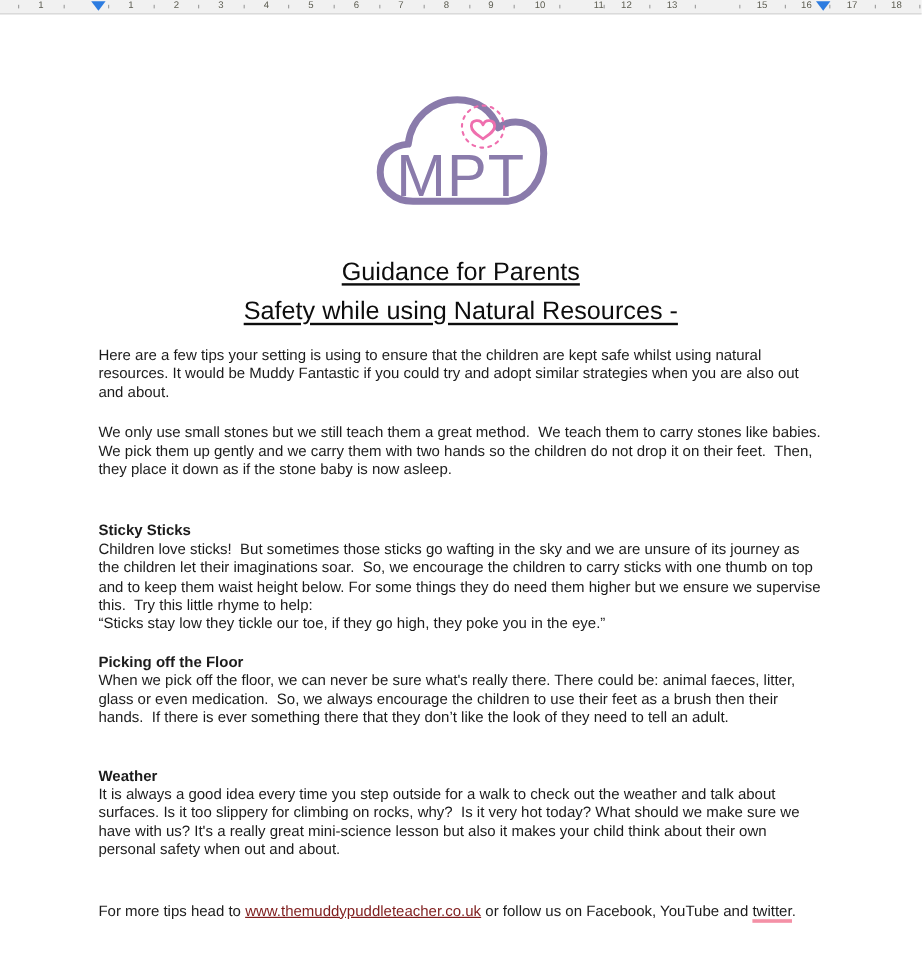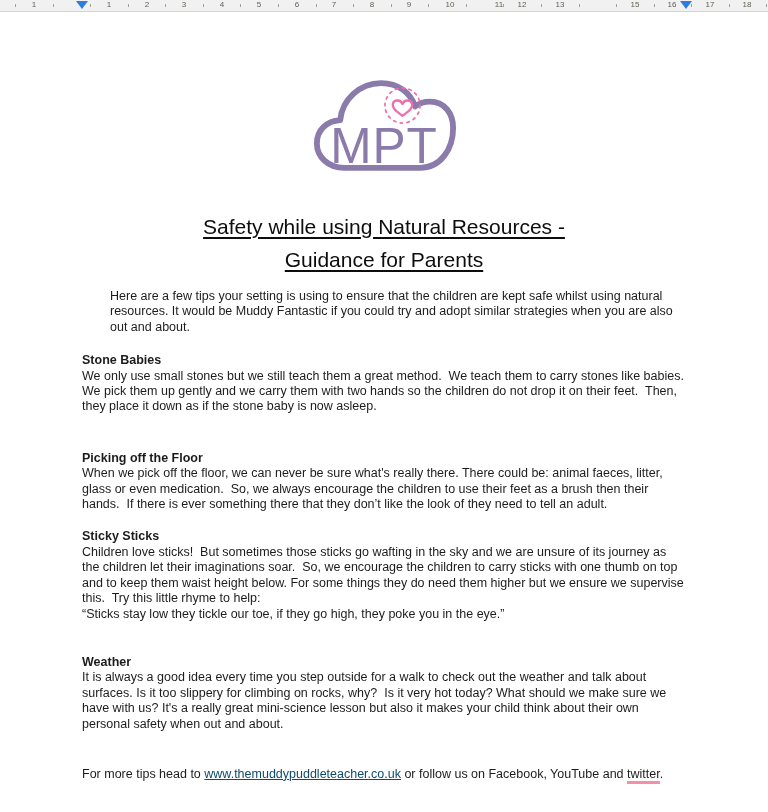--- a/index.html
+++ b/index.html
@@ -23,28 +23,28 @@
     position:absolute;top:1px;width:0;height:0;
     border-left:6px solid transparent;border-right:6px solid transparent;
     border-top:8px solid #2d7ce0;transform:translateX(-50%);cursor:col-resize;
   }
   
   .page{padding:0 82px 0 82px;}
   .logo{display:block;margin:56px auto 0 auto;}
   .doc-title{margin-top:30px;text-align:center;font-size:21px;line-height:33px;color:#0d0d0d;}
   .doc-title .tline{text-decoration:underline;text-decoration-thickness:1.5px;text-underline-offset:3px;}
   .body-text{font-size:12.5px;line-height:15.4px;white-space:pre-wrap;margin:0;}
-  .intro{margin-top:13px;margin-left:28px;}
+  .intro{margin-top:13px;}
   .section-head{font-weight:bold;font-size:12.5px;line-height:15.4px;margin:0;}
   #sections .section:nth-child(1){margin-top:18px;}
   #sections .section:nth-child(2){margin-top:36px;}
   #sections .section:nth-child(3){margin-top:17px;}
   #sections .section:nth-child(4){margin-top:33px;}
   .footer{margin-top:35px;font-size:12.5px;line-height:15.4px;}
-  .footer a{color:#0c4a6e;text-decoration:underline;}
+  .footer a{color:#7f1d1d;text-decoration:underline;}
   .spell-error{border-bottom:3px solid #f490a6;}
 </style>
 </head>
 <body>
 
 <div class="ruler" id="ruler">
     <span class="ruler-num" style="left: 34px;">1</span>
     <span class="ruler-num" style="left: 109px;">1</span>
     <span class="ruler-num" style="left: 147px;">2</span>
     <span class="ruler-num" style="left: 184px;">3</span>
@@ -101,39 +101,38 @@
              C 146 82 133 101 112 101
              Z" fill="#ffffff" stroke="#8a7bab" stroke-width="6" stroke-linejoin="round"></path>
     <g transform="translate(94,37)">
       <circle r="18" fill="none" stroke="#ef6fae" stroke-width="1.8" stroke-dasharray="2.5 4.5" stroke-linecap="round"></circle>
       <path d="M 0 -1.5 C -2 -7 -10 -6 -10 -0.5 C -10 4.5 -4 7.5 0 10.5 C 4 7.5 10 4.5 10 -0.5 C 10 -6 2 -7 0 -1.5 Z" fill="none" stroke="#ef6fae" stroke-width="2.4" stroke-linejoin="round" stroke-linecap="round"></path>
     </g>
     <text x="75" y="96" text-anchor="middle" font-family="Liberation Sans, sans-serif" font-size="51" letter-spacing="1" fill="#8a7bab">MPT</text>
   </svg>
 
   <div class="doc-title">
+    <div class="tline">Guidance for Parents</div>
     <div class="tline">Safety while using Natural Resources -</div>
-    <div class="tline">Guidance for Parents</div>
   </div>
 
   <p class="body-text intro">Here are a few tips your setting is using to ensure that the children are kept safe whilst using natural resources. It would be Muddy Fantastic if you could try and adopt similar strategies when you are also out and about.</p>
 
   <div id="sections">
       <div class="section">
-        <p class="section-head">Stone Babies</p>
         <p class="body-text">We only use small stones but we still teach them a great method.  We teach them to carry stones like babies. We pick them up gently and we carry them with two hands so the children do not drop it on their feet.  Then, they place it down as if the stone baby is now asleep.</p>
-      </div>
-      <div class="section">
-        <p class="section-head">Picking off the Floor</p>
-        <p class="body-text">When we pick off the floor, we can never be sure what's really there. There could be: animal faeces, litter, glass or even medication.  So, we always encourage the children to use their feet as a brush then their hands.  If there is ever something there that they don’t like the look of they need to tell an adult.</p>
       </div>
       <div class="section">
         <p class="section-head">Sticky Sticks</p>
         <p class="body-text">Children love sticks!  But sometimes those sticks go wafting in the sky and we are unsure of its journey as the children let their imaginations soar.  So, we encourage the children to carry sticks with one thumb on top and to keep them waist height below. For some things they do need them higher but we ensure we supervise this.  Try this little rhyme to help:</p>
         <p class="body-text">“Sticks stay low they tickle our toe, if they go high, they poke you in the eye.”</p>
+      </div>
+      <div class="section">
+        <p class="section-head">Picking off the Floor</p>
+        <p class="body-text">When we pick off the floor, we can never be sure what's really there. There could be: animal faeces, litter, glass or even medication.  So, we always encourage the children to use their feet as a brush then their hands.  If there is ever something there that they don’t like the look of they need to tell an adult.</p>
       </div>
       <div class="section">
         <p class="section-head">Weather</p>
         <p class="body-text">It is always a good idea every time you step outside for a walk to check out the weather and talk about surfaces. Is it too slippery for climbing on rocks, why?  Is it very hot today? What should we make sure we have with us? It's a really great mini-science lesson but also it makes your child think about their own personal safety when out and about.</p>
       </div>
     </div>
 
   <p class="footer body-text"><span>For more tips head to </span><a href="#">www.themuddypuddleteacher.co.uk</a><span> or follow us on Facebook, YouTube and </span><span class="spell-error">twitter</span><span>.</span></p>
 </div>
 

